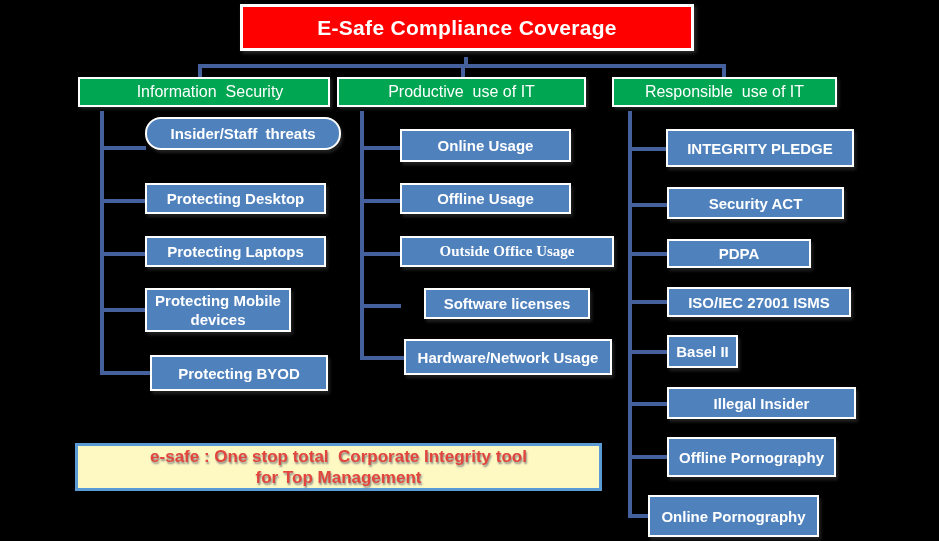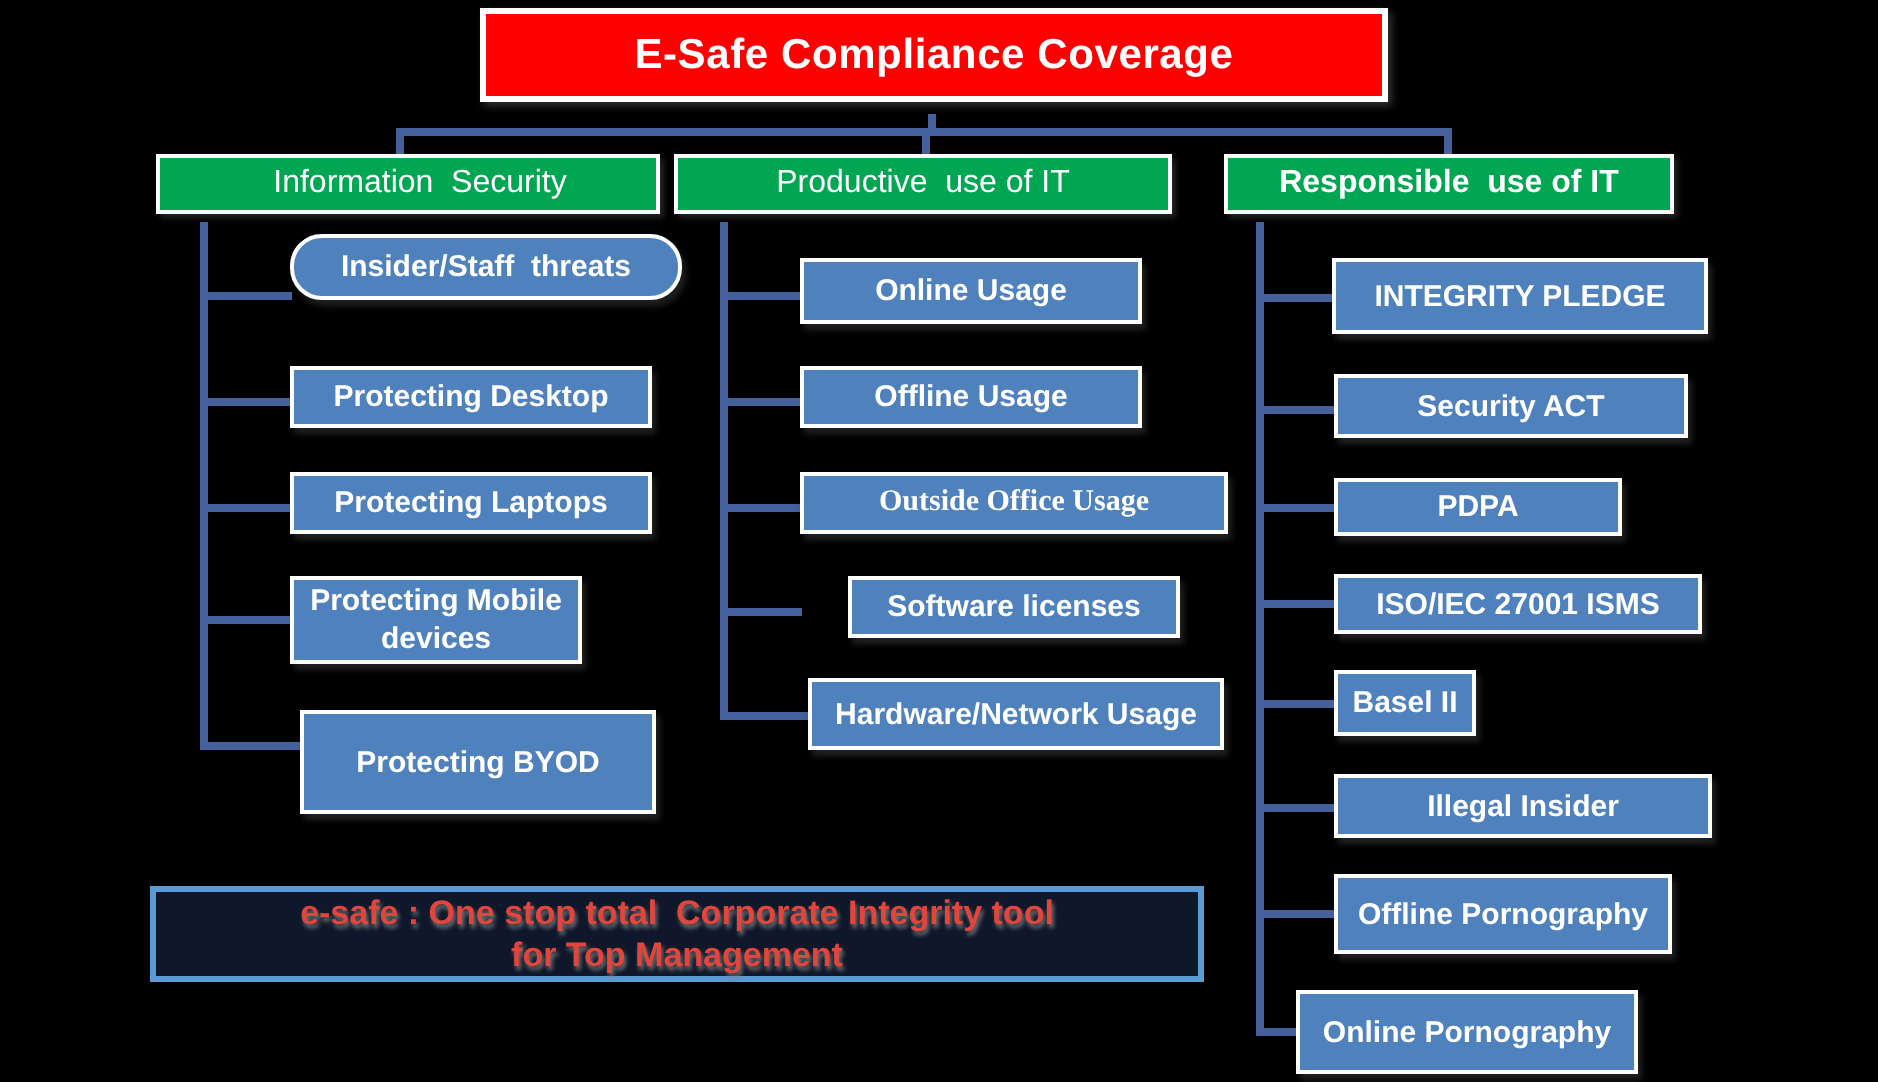--- a/index.html
+++ b/index.html
@@ -12,32 +12,32 @@
   .title-box{
     left:240px;top:4px;width:454px;height:47px;
     background:#FF0000;border:3px solid #ffffff;
     color:#ffffff;font-size:21px;font-weight:bold;letter-spacing:.3px;
     box-shadow:2px 2px 4px rgba(90,90,90,.55);
   }
   .hdr{
     top:77px;height:30px;background:#00A651;border:2px solid #ffffff;
     color:#ffffff;font-size:16px;box-shadow:2px 2px 3px rgba(90,90,90,.4);
   }
-  .g1{left:78px;width:252px;padding-left:12px;} .g2{left:337px;width:249px;} .g3{left:612px;width:225px;font-weight:bold;}
+  .g1{left:78px;width:252px;padding-left:12px;} .g2{left:337px;width:249px;} .g3{left:612px;width:225px;}
   .node{
     background:#4F81BD;border:2px solid #ffffff;color:#ffffff;
     font-size:15px;font-weight:bold;line-height:19px;
     box-shadow:2px 3px 3px rgba(70,70,70,.45);
   }
   
   .n-insider{left:145px;top:117px;width:196px;height:33px;border-radius:16px;}
   .n-desktop{left:145px;top:183px;width:181px;height:31px;}
   .n-laptops{left:145px;top:236px;width:181px;height:31px;}
   .n-mobile{left:145px;top:288px;width:146px;height:44px;}
-  .n-byod{left:150px;top:355px;width:178px;height:52px;}
+  .n-byod{left:150px;top:355px;width:178px;height:36px;}
   
   .n-online{left:400px;top:129px;width:171px;height:33px;}
   .n-offline{left:400px;top:183px;width:171px;height:31px;}
   .n-outside{left:400px;top:236px;width:214px;height:31px;font-family:Liberation Serif, serif;}
   .n-softlic{left:400px;top:288px;width:166px;height:31px;margin-left:24px;}
   .n-hwnet{left:404px;top:339px;width:208px;height:36px;}
   
   .n-pledge{left:666px;top:129px;width:188px;height:38px;}
   .n-secact{left:667px;top:187px;width:177px;height:32px;}
   .n-pdpa{left:667px;top:239px;width:144px;height:29px;}
@@ -70,21 +70,21 @@
   .c-r2{left:628px;top:203px;width:40px;height:4px;}
   .c-r3{left:628px;top:252px;width:40px;height:4px;}
   .c-r4{left:628px;top:300px;width:40px;height:4px;}
   .c-r5{left:628px;top:350px;width:40px;height:4px;}
   .c-r6{left:628px;top:402px;width:40px;height:4px;}
   .c-r7{left:628px;top:455px;width:40px;height:4px;}
   .c-r8{left:628px;top:514px;width:41px;height:4px;}
   
   .note{
     left:75px;top:443px;width:527px;height:48px;
-    background:#0f172a;border:3px solid #5B9BD5;
+    background:#fef9c3;border:3px solid #5B9BD5;
     flex-direction:column;justify-content:center;
   }
   .note-line{
     color:#E2453C;font-size:17px;font-weight:bold;line-height:21px;
     text-shadow:1px 2px 2px rgba(125,125,125,.9);white-space:pre-wrap;
   }
 </style>
 </head>
 <body>
 

